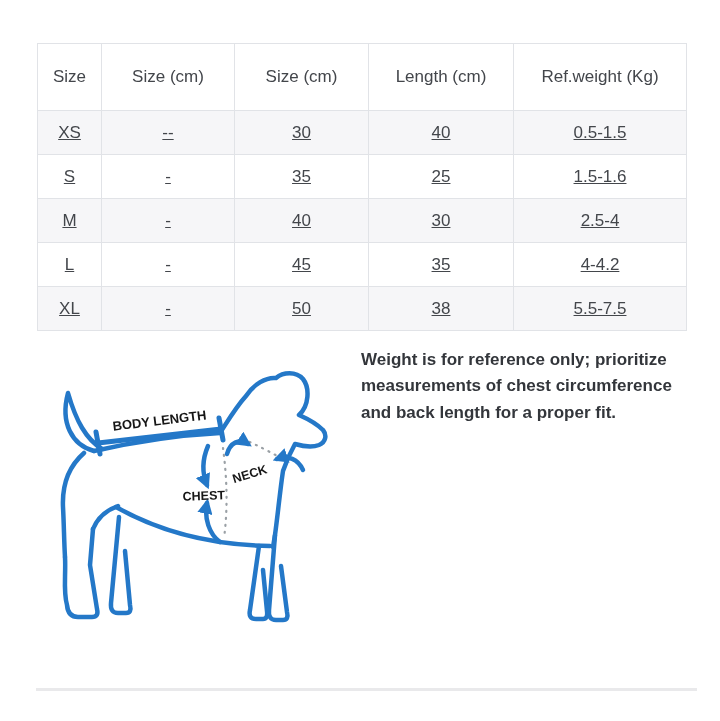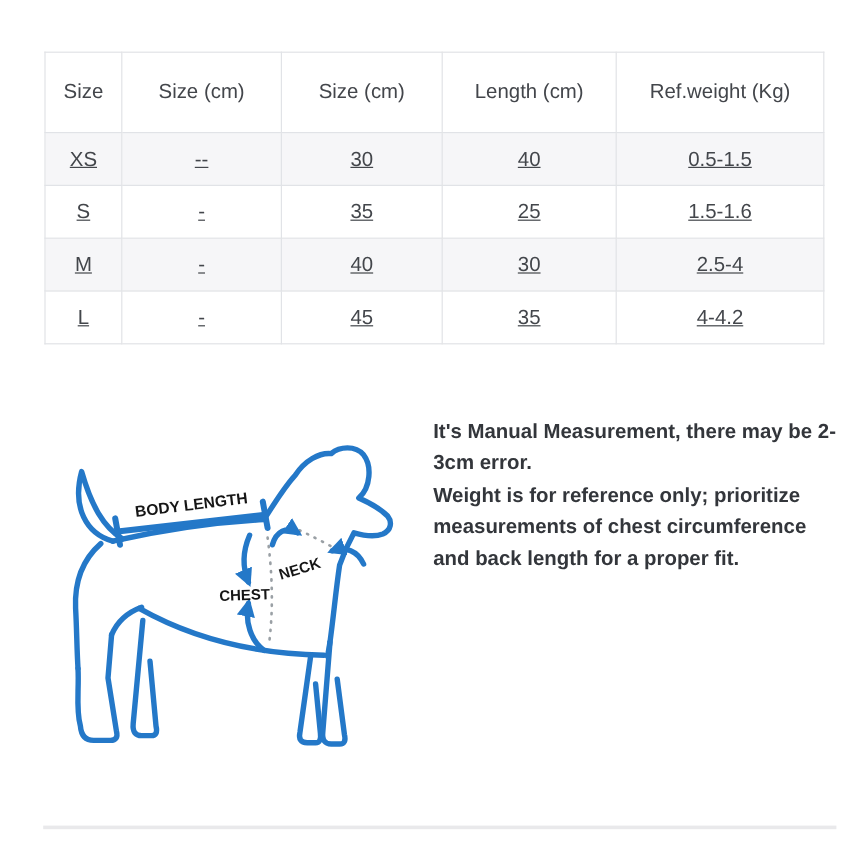--- a/index.html
+++ b/index.html
@@ -87,20 +87,27 @@
         <td>30</td>
         <td>2.5-4</td>
       </tr>
       <tr>
         <td>L</td>
         <td>-</td>
         <td>45</td>
         <td>35</td>
         <td>4-4.2</td>
       </tr>
+      <tr class="alt">
+        <td>XL</td>
+        <td>-</td>
+        <td>50</td>
+        <td>38</td>
+        <td>5.5-7.5</td>
+      </tr>
     </tbody>
 </table>
 
 <div class="diagram">
   <svg width="335" height="320" viewBox="0 0 335 320" xmlns="http://www.w3.org/2000/svg">
     <defs>
       <marker id="ah" viewBox="0 0 10 10" refX="7" refY="5" markerWidth="3.4" markerHeight="3.4" orient="auto">
         <path d="M0 0 L10 5 L0 10 Z" fill="#2478c8"></path>
       </marker>
     </defs>
@@ -149,17 +156,16 @@
       <path d="M 200 171 C 189 163, 184 147, 187 132" stroke="#2478c8" stroke-width="4.5" fill="none" stroke-linecap="round" marker-end="url(#ah)"></path>
     </g>
 
     <text class="measure-label" x="140" y="54" font-size="13" text-anchor="middle" transform="rotate(-7 140 54)">BODY LENGTH</text>
     <text class="measure-label" x="231" y="107" font-size="12.5" text-anchor="middle" transform="rotate(-17 231 107)">NECK</text>
     <text class="measure-label" x="184" y="129" font-size="12.5" text-anchor="middle" transform="rotate(-2 184 129)">CHEST</text>
   </svg>
 </div>
 
 <div class="notes">
-  <p class="b">It's Manual Measurement, there may be 2-3cm error.</p>
   <p class="b">Weight is for reference only; prioritize measurements of chest circumference and back length for a proper fit.</p>
 </div>
 
 <div class="divider"></div>
 
 </body></html>

